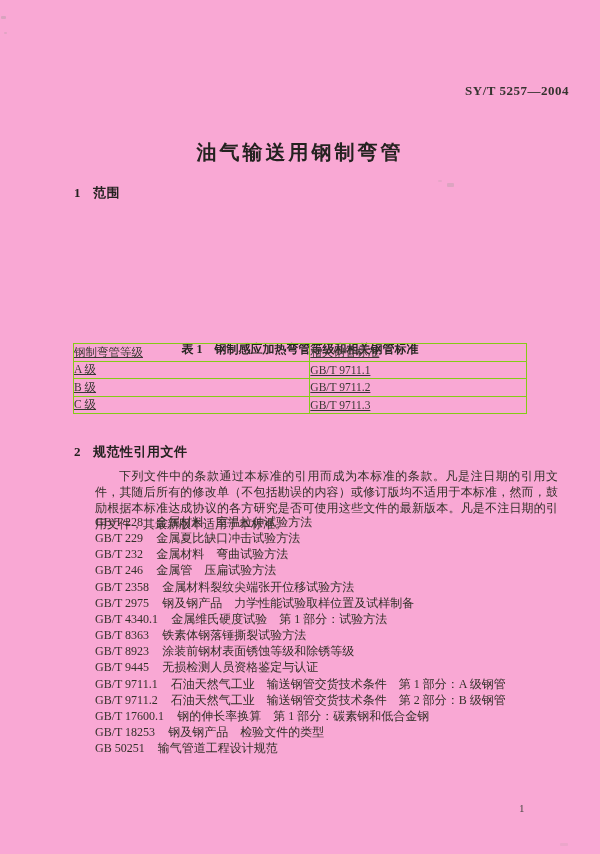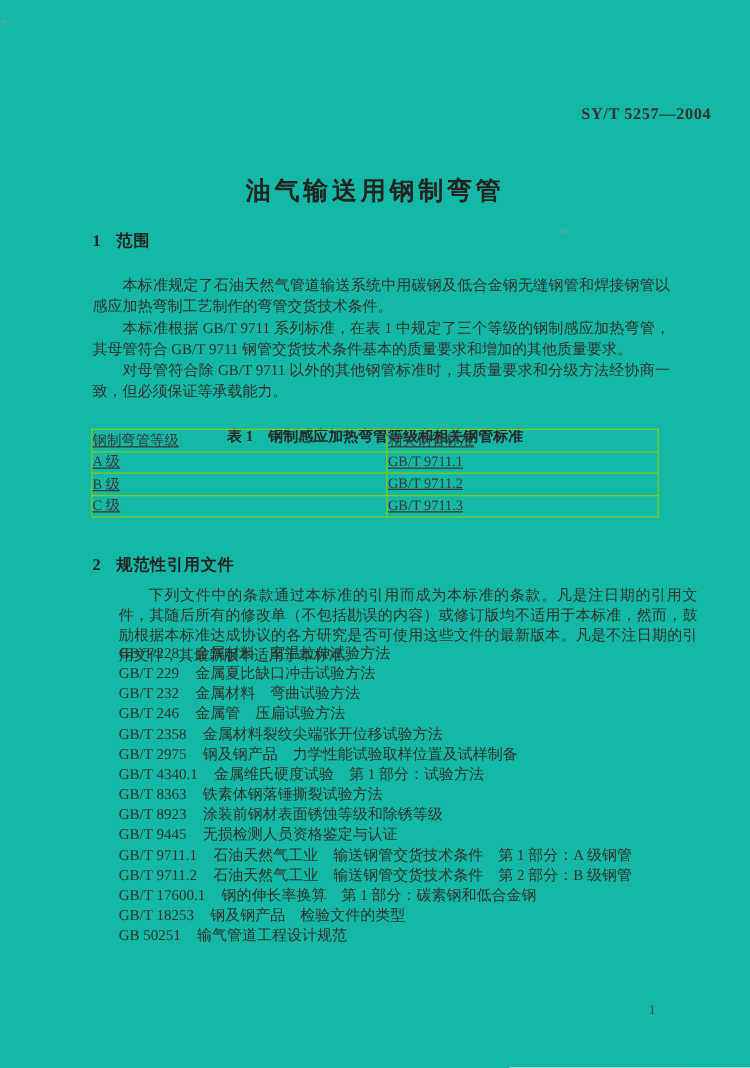--- a/index.html
+++ b/index.html
@@ -5,21 +5,21 @@
   html, body {
     margin: 0;
     padding: 0;
     background: #f2f2f0;
   }
   .page {
     position: relative;
     width: 600px;
     height: 854px;
     margin: 0 auto;
-    background: #14b8a6;
+    background: #f9a8d4;
     overflow: hidden;
     color: #2e2c2a;
     font-family: "Liberation Serif", "DejaVu Serif", serif;
   }
   .header-code {
     position: absolute;
     top: 83px;
     right: 31px;
     font-size: 13px;
     font-weight: bold;
@@ -139,25 +139,20 @@
 <div class="page">
 
   <div class="header-code">SY/T 5257—2004</div>
 
   <div class="doc-title">油气输送用钢制弯管</div>
 
   <div class="sec-heading sec1-heading">
     <span class="sec-num">1</span><span>范围</span>
   </div>
 
-  <div class="scope-body">
-    <p>本标准规定了石油天然气管道输送系统中用碳钢及低合金钢无缝钢管和焊接钢管以感应加热弯制工艺制作的弯管交货技术条件。</p>
-    <p>本标准根据 GB/T 9711 系列标准，在表 1 中规定了三个等级的钢制感应加热弯管，其母管符合 GB/T 9711 钢管交货技术条件基本的质量要求和增加的其他质量要求。</p>
-    <p>对母管符合除 GB/T 9711 以外的其他钢管标准时，其质量要求和分级方法经协商一致，但必须保证等承载能力。</p>
-  </div>
 
   <div class="table-caption">表 1　钢制感应加热弯管等级和相关钢管标准</div>
 
   <table class="grade-table">
     <tbody>
       <tr>
         <td class="c1">钢制弯管等级</td>
         <td class="c2">相关钢管标准</td>
       </tr>
       <tr>

